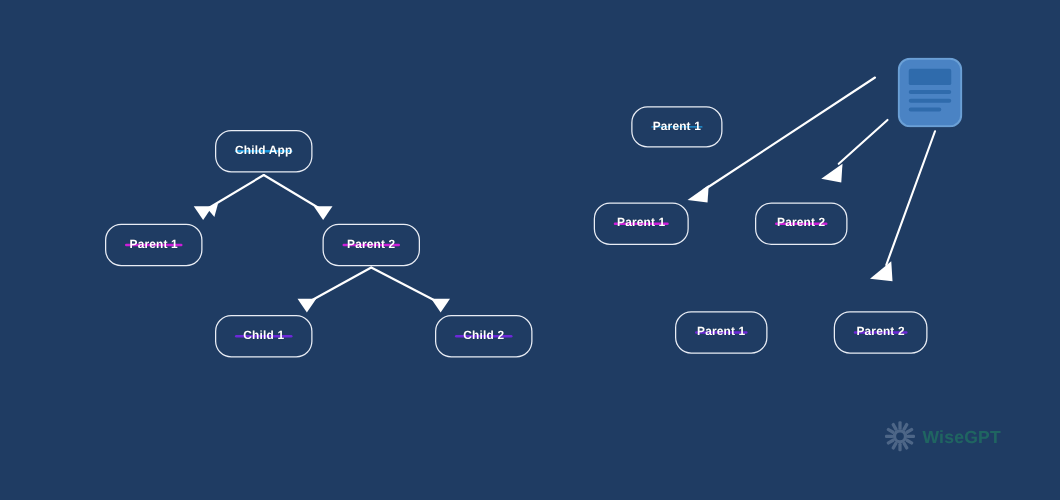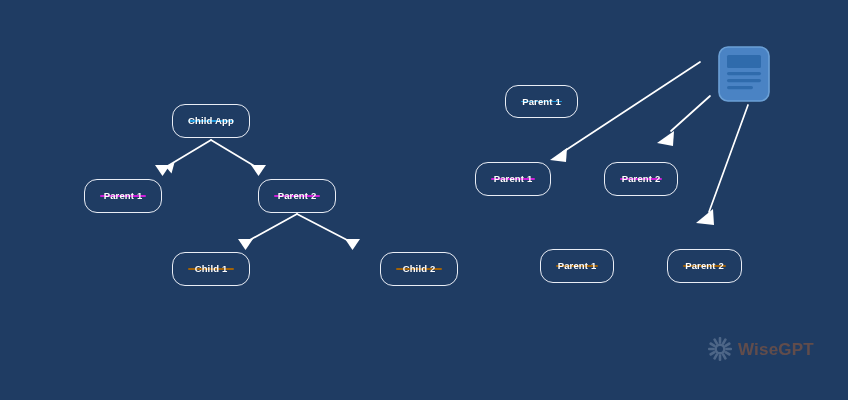--- a/index.html
+++ b/index.html
@@ -33,34 +33,34 @@
     color:#ffffff;
     font-size:9.5px;
     font-weight:600;
     letter-spacing:.15px;
     white-space:nowrap;
     line-height:1;
     text-shadow:0 0 1px rgba(0,0,0,.25);
   }
   .blue  .fill{background:#1e9bdf;}
   .pink  .fill{background:#cc1fd9;}
-  .green .fill{background:#a16207;}
+  .green .fill{background:#6d28d9;}
 
   
   #doc-icon{position:absolute;left:718px;top:46px;width:52px;height:56px;}
 
   
   #watermark{
     position:absolute;left:707px;top:333px;
     width:126px;height:32px;
     display:flex;align-items:center;gap:5px;
     opacity:.30;
   }
   #watermark .wm-text{
-    color:#f97316;font-size:17px;font-weight:700;letter-spacing:.2px;line-height:1;
+    color:#22c55e;font-size:14px;font-weight:700;letter-spacing:.2px;line-height:1;
   }
 </style>
 </head>
 <body>
 
 <div id="stage">
 
   <svg id="arrows" viewBox="0 0 848 400" width="848" height="400">
 
     <g>
@@ -126,21 +126,21 @@
       <span class="lbl">Parent 2</span>
     </div>
   </div>
 
   <div class="node green" style="left:172px;top:252px;width:78px;height:34px;">
     <div class="fill">
       <span class="lbl">Child 1</span>
     </div>
   </div>
 
-  <div class="node green" style="left:348px;top:252px;width:78px;height:34px;margin-left:32px;">
+  <div class="node green" style="left:348px;top:252px;width:78px;height:34px;">
     <div class="fill">
       <span class="lbl">Child 2</span>
     </div>
   </div>
 
   <div class="node blue" style="left:505px;top:85px;width:73px;height:33px;">
     <div class="fill">
       <span class="lbl">Parent 1</span>
     </div>
   </div>

